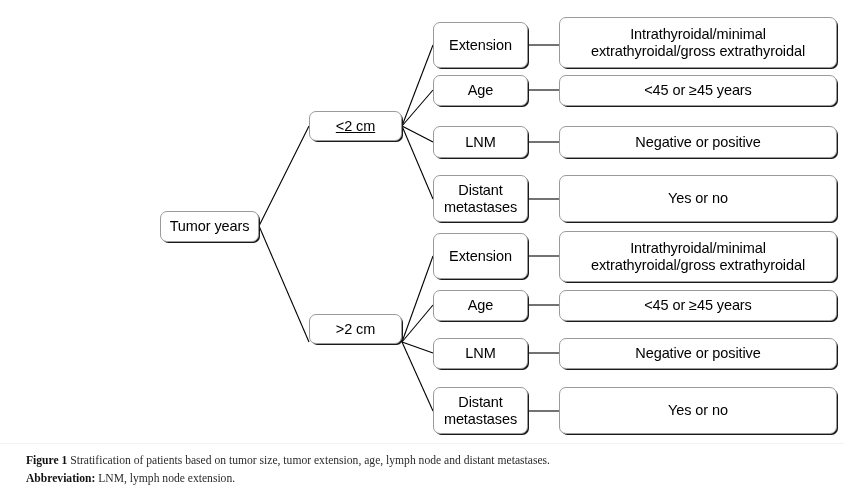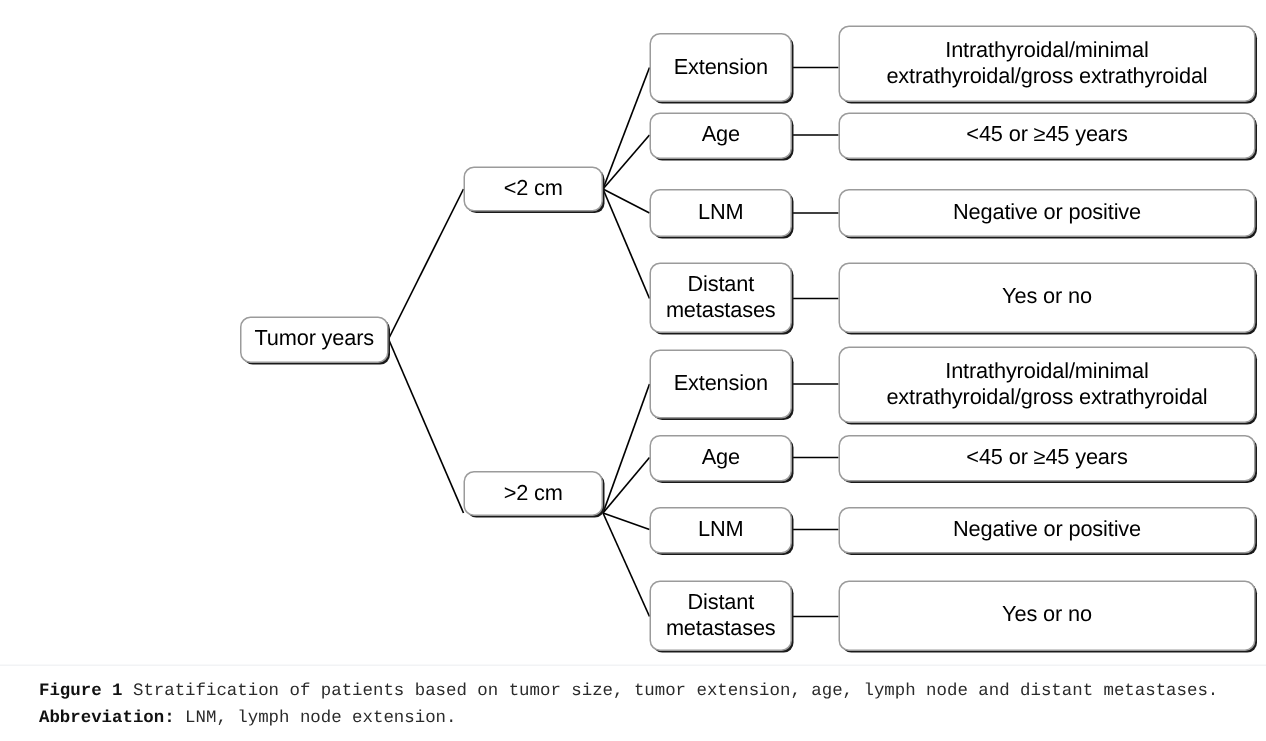--- a/index.html
+++ b/index.html
@@ -65,21 +65,21 @@
     top: 443px;
     width: 844px;
     height: 1px;
     background: #f2f3f5;
   }
   #caption {
     position: absolute;
     left: 26px;
     top: 452px;
     width: 810px;
-    font-family: Liberation Mono, monospace;
+    font-family: Liberation Serif, serif;
     font-size: 11.6px;
     line-height: 1.55;
     color: #2b2b2b;
   }
   #caption .lead { font-weight: bold; color: #111111; }
   #caption .line { white-space: pre-wrap; }
 </style>
 </head>
 <body>
 
@@ -110,21 +110,21 @@
       <path d="M528 305 L559 305"></path>
       <path d="M528 353 L559 353"></path>
       <path d="M528 411 L559 411"></path>
     </g>
   </svg>
 
   <div class="node" style="left:160px; top:211px; width:99px; height:31px;">
     <span class="node-label">Tumor years</span>
   </div>
 
-  <div class="node" style="left:309px; top:111px; width:93px; height:30px;">
+  <div class="node" style="left:309px; top:111px; width:93px; height:30px;text-decoration:underline;">
     <span class="node-label">&lt;2 cm</span>
   </div>
 
   <div class="node" style="left:309px; top:314px; width:93px; height:30px;">
     <span class="node-label">&gt;2 cm</span>
   </div>
 
   <div class="node two-line" style="left:433px; top:22px; width:95px; height:46px;">
     <span class="node-label">Extension</span>
   </div>

